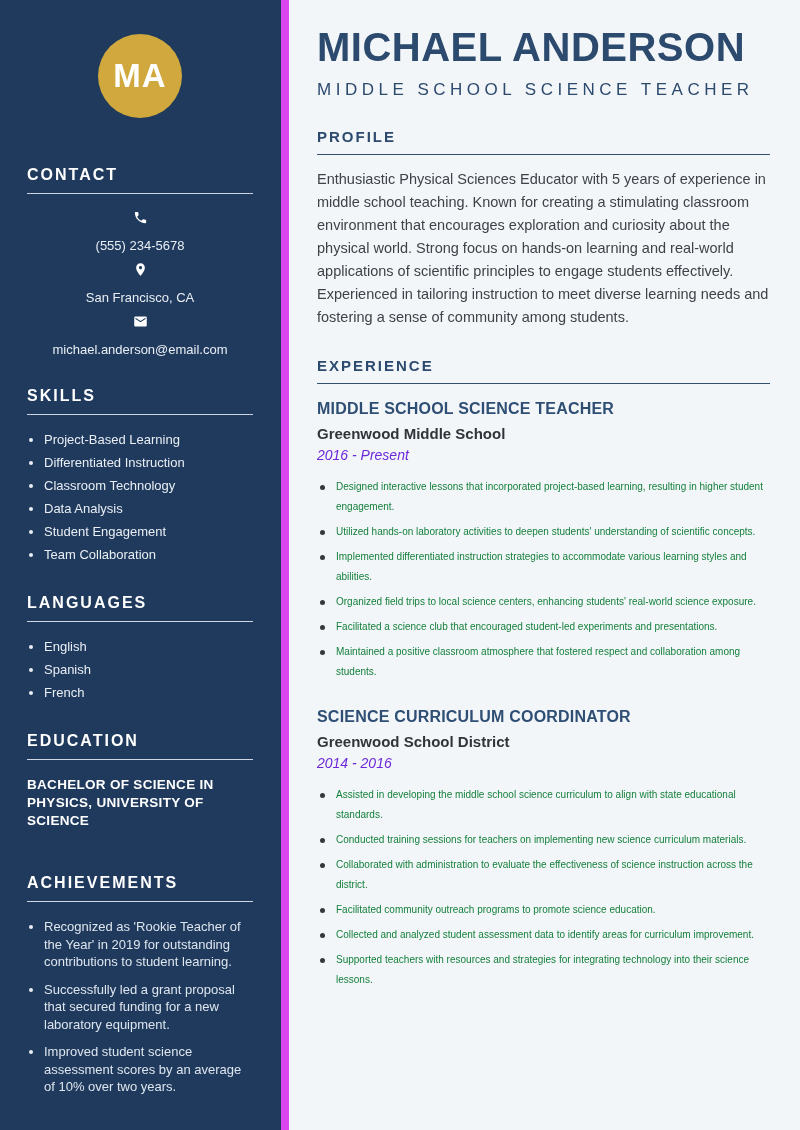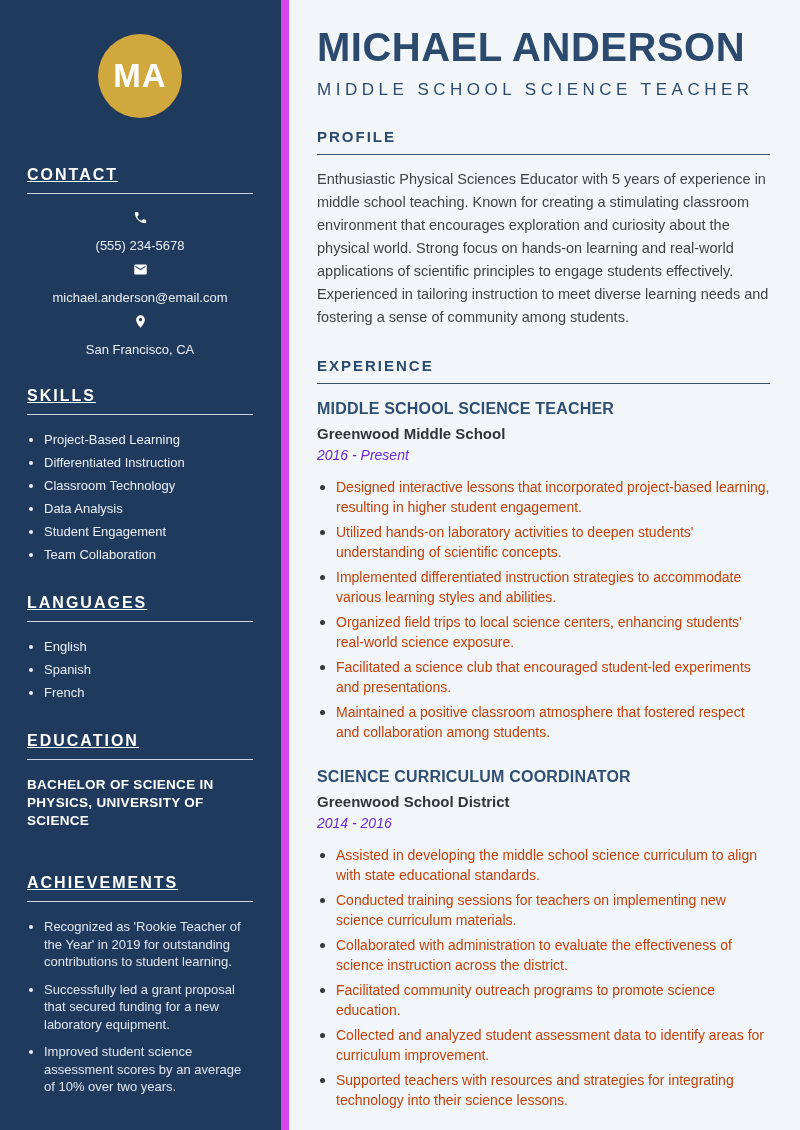--- a/index.html
+++ b/index.html
@@ -38,21 +38,20 @@
     margin: 0 auto 48px auto;
   }
   .side-section { margin-top: 30px; }
   .side-section:first-of-type { margin-top: 0; }
   .side-section.achievements { margin-top: 44px; }
   .side-heading {
     color: #ffffff;
     font-size: 16px;
     font-weight: bold;
     letter-spacing: 2px;
-    text-decoration: underline;
   }
   .side-rule {
     border: none;
     border-top: 1px solid rgba(236, 242, 248, 0.85);
     margin: 9px 0 16px 0;
   }
   .contact-row {
     display: flex;
     align-items: center;
     gap: 13px;
@@ -155,24 +154,24 @@
     font-size: 14px;
     font-style: italic;
   }
   .bullet-list {
     margin-top: 14px;
     list-style: none;
   }
   .bullet-list li {
     position: relative;
     padding-left: 19px;
-    font-size: 14px;
+    font-size: 10px;
     line-height: 20px;
     margin-bottom: 5px;
-    color: #c2410c;
+    color: #15803d;
   }
   .bullet-list li::before {
     content: "";
     position: absolute;
     left: 3px;
     top: 8px;
     width: 5px;
     height: 5px;
     border-radius: 50%;
     background: #33383d;
@@ -193,29 +192,29 @@
       <div class="side-heading">CONTACT</div>
       <hr class="side-rule">
       <div class="contact-row">
         <svg width="15" height="15" viewBox="0 0 24 24" fill="#ffffff">
             <path d="M6.62 10.79c1.44 2.83 3.76 5.14 6.59 6.59l2.2-2.21c.27-.27.67-.36 1.02-.24 1.12.37 2.33.57 3.57.57.55 0 1 .45 1 1V20c0 .55-.45 1-1 1-9.39 0-17-7.61-17-17 0-.55.45-1 1-1h3.5c.55 0 1 .45 1 1 0 1.25.2 2.45.57 3.57.11.35.03.74-.25 1.02l-2.2 2.2z"></path>
           </svg>
         <span>(555) 234-5678</span>
       </div>
       <div class="contact-row">
         <svg width="15" height="15" viewBox="0 0 24 24" fill="#ffffff">
+            <path d="M12 2C8.13 2 5 5.13 5 9c0 5.25 7 13 7 13s7-7.75 7-13c0-3.87-3.13-7-7-7zm0 9.5c-1.38 0-2.5-1.12-2.5-2.5s1.12-2.5 2.5-2.5 2.5 1.12 2.5 2.5-1.12 2.5-2.5 2.5z"></path>
+          </svg>
+        <span>San Francisco, CA</span>
+      </div>
+      <div class="contact-row">
+        <svg width="15" height="15" viewBox="0 0 24 24" fill="#ffffff">
             <path d="M20 4H4c-1.1 0-1.99.9-1.99 2L2 18c0 1.1.9 2 2 2h16c1.1 0 2-.9 2-2V6c0-1.1-.9-2-2-2zm0 4l-8 5-8-5V6l8 5 8-5v2z"></path>
           </svg>
         <span>michael.anderson@email.com</span>
-      </div>
-      <div class="contact-row">
-        <svg width="15" height="15" viewBox="0 0 24 24" fill="#ffffff">
-            <path d="M12 2C8.13 2 5 5.13 5 9c0 5.25 7 13 7 13s7-7.75 7-13c0-3.87-3.13-7-7-7zm0 9.5c-1.38 0-2.5-1.12-2.5-2.5s1.12-2.5 2.5-2.5 2.5 1.12 2.5 2.5-1.12 2.5-2.5 2.5z"></path>
-          </svg>
-        <span>San Francisco, CA</span>
       </div>
     </section>
 
     <section class="side-section">
       <div class="side-heading">SKILLS</div>
       <hr class="side-rule">
       <ul class="side-list">
           <li>Project-Based Learning</li>
           <li>Differentiated Instruction</li>
           <li>Classroom Technology</li>

